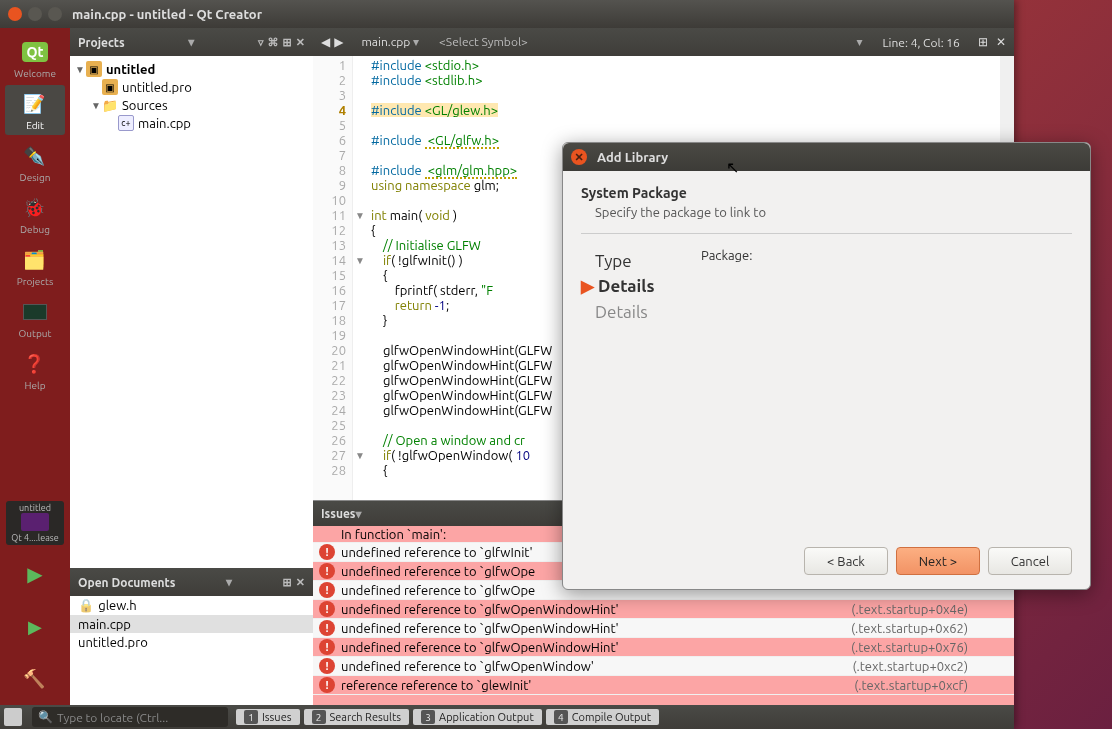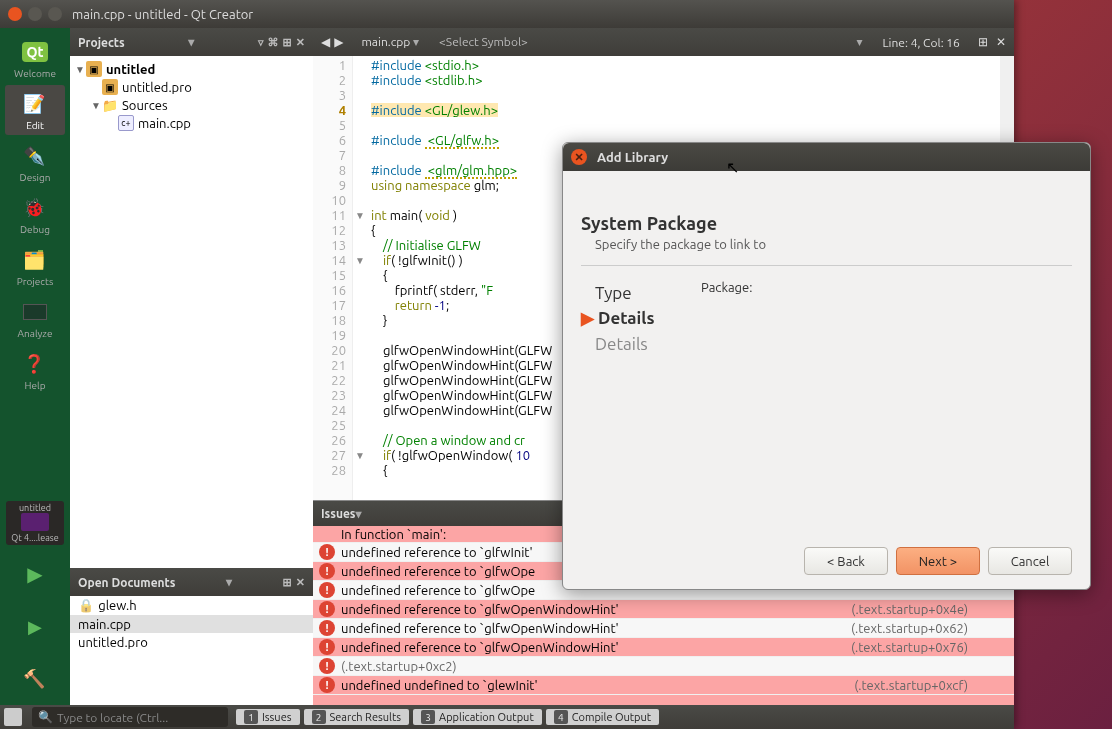--- a/index.html
+++ b/index.html
@@ -1,23 +1,23 @@
 <!DOCTYPE html>
 <html><head>
   <meta charset="utf-8">
   <style>
     * { margin:0; padding:0; box-sizing:border-box; font-family:"Ubuntu",Arial,sans-serif; }
     body { width:1112px; height:729px; background:linear-gradient(135deg,#c74833 0%,#6b2040 100%); overflow:hidden; position:relative; }
     .window { position:absolute; left:0; top:0; width:1014px; height:729px; background:#3c3b37; display:flex; flex-direction:column; box-shadow:2px 0 8px rgba(0,0,0,0.4); }
-    .titlebar { height:28px; background:linear-gradient(#54534f,#3d3b37); display:flex; align-items:center; padding:0 8px; color:#ddd; font-size:13px; font-weight:normal; }
+    .titlebar { height:28px; background:linear-gradient(#54534f,#3d3b37); display:flex; align-items:center; padding:0 8px; color:#ddd; font-size:13px; font-weight:bold; }
     .win-btns { display:flex; gap:6px; margin-right:10px; }
     .win-btn { width:14px; height:14px; border-radius:7px; background:#595751; }
     .win-btn.close { background:#e95420; }
     .content { flex:1; display:flex; }
-    .mode-bar { width:70px; background:#14532d; display:flex; flex-direction:column; align-items:center; padding-top:4px; }
+    .mode-bar { width:70px; background:#7f1d1d; display:flex; flex-direction:column; align-items:center; padding-top:4px; }
     .mode-item { width:60px; height:50px; display:flex; flex-direction:column; align-items:center; justify-content:center; color:#aaa; font-size:10px; margin:1px 0; border-radius:3px; cursor:pointer; }
     .mode-item.active { background:#4a4844; color:#fff; }
     .mode-icon { width:28px; height:28px; display:flex; align-items:center; justify-content:center; font-size:18px; margin-bottom:2px; }
     .mode-item .qt { background:#7fc241; color:#fff; border-radius:4px; padding:2px 4px; font-size:14px; font-weight:bold; }
     .analyze-icon { width:24px; height:16px; background:#1a3a2a; border:1px solid #555; }
     .run-arrow { color:#5cb85c; font-size:20px; }
     .debug-arrow { color:#5cb85c; font-size:18px; position:relative; }
     .build-hammer { font-size:18px; filter:sepia(1) saturate(2) hue-rotate(-20deg); }
     .kit-sel { width:58px; height:44px; background:#2a2826; border-radius:3px; margin:8px 0 4px; display:flex; flex-direction:column; align-items:center; justify-content:center; color:#bbb; font-size:9px; }
     .kit-screen { width:28px; height:18px; background:#5a2070; margin-bottom:2px; border-radius:2px; }
@@ -70,21 +70,21 @@
     .bottom-bar { height:24px; background:linear-gradient(#4a4a46,#3f3d39); display:flex; align-items:center; color:#ddd; font-size:12px; }
     .search-box { width:196px; height:20px; background:#2e2c28; border-radius:3px; margin:0 6px; display:flex; align-items:center; padding:0 6px; color:#888; }
     .tab-btn { background:#d0d0d0; color:#222; padding:1px 8px; margin:0 2px; border-radius:2px; display:flex; align-items:center; gap:4px; cursor:pointer; font-size:11px; }
     .tab-num { background:#555; color:#eee; width:14px; height:14px; display:inline-flex; align-items:center; justify-content:center; border-radius:2px; font-size:10px; }
     .sq-btn { width:18px; height:18px; background:#ccc; margin:0 4px; border-radius:2px; }
     
     .dialog { position:absolute; left:562px; top:142px; width:529px; height:448px; background:#f2f1f0; border:1px solid #888; border-radius:6px; box-shadow:0 4px 20px rgba(0,0,0,0.4); display:flex; flex-direction:column; }
     .dlg-title { height:28px; background:linear-gradient(#4a4944,#3c3b37); border-radius:6px 6px 0 0; display:flex; align-items:center; padding:0 8px; color:#ddd; font-size:13px; font-weight:bold; }
     .dlg-close { width:16px; height:16px; background:#e95420; border-radius:8px; margin-right:10px; color:#4a2010; display:flex; align-items:center; justify-content:center; font-size:11px; cursor:pointer; }
     .dlg-body { flex:1; padding:14px 18px; display:flex; flex-direction:column; }
-    .dlg-head { font-size:18px; font-weight:bold; color:#333;margin-top:28px; }
+    .dlg-head { font-size:14px; font-weight:bold; color:#333; }
     .dlg-sub { font-size:13px; color:#555; margin-top:4px; margin-left:14px; }
     .dlg-sep { height:1px; background:#ccc; margin:14px 0; }
     .dlg-content { flex:1; display:flex; }
     .wiz-steps { width:120px; font-size:17px; }
     .wiz-step { padding:3px 0; color:#888; }
     .wiz-step.done { color:#333; }
     .wiz-step.cur { color:#333; font-weight:bold; }
     .wiz-step.cur::before { content:"▶"; color:#e95420; margin-right:4px; }
     .wiz-step:not(.cur)::before { content:""; display:inline-block; width:14px; }
     .form { flex:1; }
@@ -129,21 +129,21 @@
           <span>Debug</span>
         </div>
       <div class="mode-item">
           <div class="mode-icon">🗂️</div>
           <span>Projects</span>
         </div>
       <div class="mode-item">
           <div class="mode-icon">
             <div class="analyze-icon"></div>
           </div>
-          <span>Analyze</span>
+          <span>Output</span>
         </div>
       <div class="mode-item">
           <div class="mode-icon">❓</div>
           <span>Help</span>
         </div>
       <div style="flex:1"></div>
       <div class="kit-sel">
         <div style="font-size:9px;">untitled</div>
         <div class="kit-screen"></div>
         <div>Qt 4....lease</div>
@@ -301,25 +301,26 @@
               <span class="issue-text">undefined reference to `glfwOpenWindowHint'</span>
               <span class="issue-loc">(.text.startup+0x62)</span>
             </div>
           <div class="issue-row">
               <span class="err-icon">!</span>
               <span class="issue-text">undefined reference to `glfwOpenWindowHint'</span>
               <span class="issue-loc">(.text.startup+0x76)</span>
             </div>
           <div class="issue-row">
               <span class="err-icon">!</span>
+              <span class="issue-text">undefined reference to `glfwOpenWindow'</span>
               <span class="issue-loc">(.text.startup+0xc2)</span>
             </div>
           <div class="issue-row">
               <span class="err-icon">!</span>
-              <span class="issue-text">undefined undefined to `glewInit'</span>
+              <span class="issue-text">reference reference to `glewInit'</span>
               <span class="issue-loc">(.text.startup+0xcf)</span>
             </div>
         </div>
       </div>
     </div>
   </div>
   <div class="bottom-bar">
     <div class="sq-btn"></div>
     <div class="search-box">
         <span style="margin-right:4px;">🔍</span>

